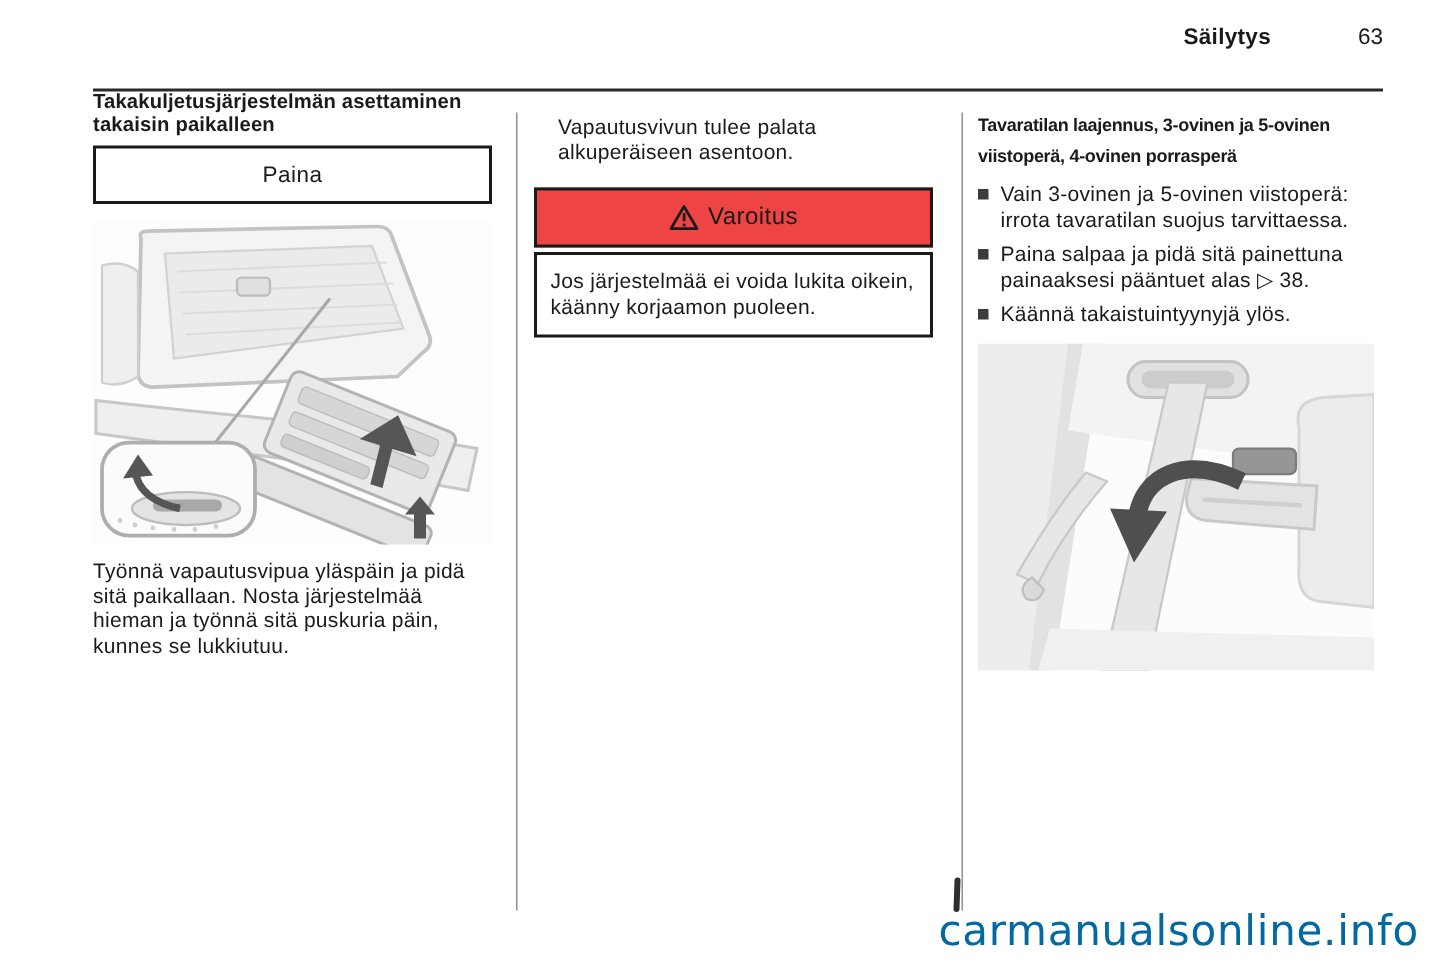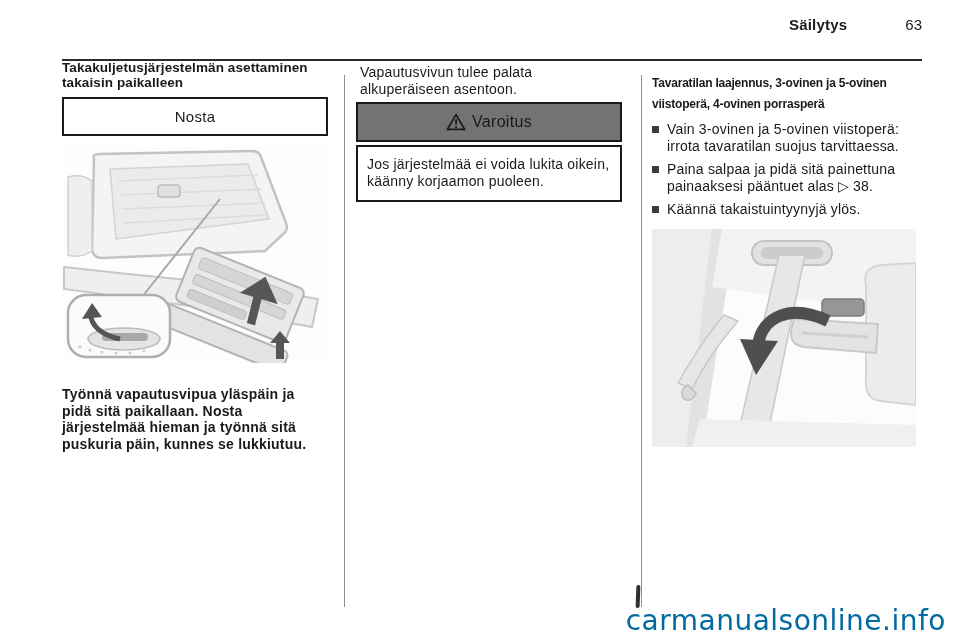--- a/index.html
+++ b/index.html
@@ -23,29 +23,29 @@
   
   .body-text{font-size:14px;line-height:16.5px;letter-spacing:.2px;}
   h3.sub2{font-size:13.5px;line-height:15px;margin:0 0 7px 0;font-weight:bold;letter-spacing:.1px;}
   h1.big{font-size:23px;line-height:26px;margin:2px 0 10px 0;font-weight:bold;letter-spacing:.2px;}
   h2.sub{font-size:12px;line-height:21px;margin:13px 0 6px 0;font-weight:bold;letter-spacing:-.2px;}
   
   .nbox{margin-top:5px;}
   .nbox .ttl{border:2px solid #1a1a1a;background:#ffffff;text-align:center;
     font-size:15px;font-weight:normal;padding:9px 4px;letter-spacing:.3px;}
   .nbox .bdy{border:2px solid #1a1a1a;margin-top:3px;padding:9px 9px 11px 9px;}
-  .wbox .ttl{background:#737373;display:flex;align-items:center;justify-content:center;gap:6px;font-size:16px;}
+  .wbox .ttl{background:#ef4444;display:flex;align-items:center;justify-content:center;gap:6px;font-size:16px;}
   .warn-icon{display:inline-block;width:20px;height:18px;}
   
   ul.sq{list-style:none;margin:4px 0 0 0;padding:0;}
   ul.sq li{position:relative;padding-left:15px;margin-bottom:7px;}
   ul.sq li .marker{position:absolute;left:0;top:4.5px;width:7px;height:7px;background:#3c3c3c;}
   
   .figure{display:block;margin-top:11px;}
-  .after-fig{margin-top:23px;font-weight:bold;}
+  .after-fig{margin-top:9px;}
   
   .watermark{position:absolute;right:14px;bottom:5px;
     font-family:"DejaVu Sans", sans-serif;font-size:28px;color:#0369a1;letter-spacing:.5px;}
   .wm-tick{position:absolute;left:636px;top:585px;width:4px;height:23px;background:#2e2e2e;border-radius:2px;transform:rotate(2deg);}
 </style>
 </head>
 <body>
 
 <div class="page-header">
   <span class="chapter">Säilytys</span>
@@ -53,21 +53,21 @@
 </div>
 <div class="header-rule"></div>
 
 <div class="vdiv vdiv1"></div>
 <div class="vdiv vdiv2"></div>
 
 <div class="col col1">
   <h3 class="sub2">Takakuljetusjärjestelmän asettaminen takaisin paikalleen</h3>
 
   <div class="nbox">
-    <div class="ttl">Nosta</div>
+    <div class="ttl">Paina</div>
   </div>
 
   <svg class="figure" width="266" height="216" viewBox="0 0 266 216">
     <rect x="0" y="0" width="266" height="216" fill="#fdfdfd"></rect>
 
     <path d="M32,12 Q30,7 37,7 L190,4 Q197,4 199,10 L224,76 Q227,83 220,88 L203,104 L40,111 Q31,111 30,102 Z" fill="#f4f4f4" stroke="#c3c3c3" stroke-width="2.5"></path>
     <path d="M48,22 L186,17 L207,72 L54,92 Z" fill="#ebebeb" stroke="#d3d3d3" stroke-width="1.5"></path>
     <line x1="56" y1="34" x2="196" y2="28" stroke="#dcdcdc" stroke-width="1.5"></line>
     <line x1="58" y1="48" x2="200" y2="42" stroke="#dcdcdc" stroke-width="1.5"></line>
     <line x1="60" y1="62" x2="203" y2="56" stroke="#dcdcdc" stroke-width="1.5"></line>
@@ -102,21 +102,21 @@
     <circle cx="40" cy="205" r="1.6" fill="#cfcfcf"></circle>
       <circle cx="54" cy="206" r="1.6" fill="#cfcfcf"></circle>
     <circle cx="68" cy="206" r="1.6" fill="#cfcfcf"></circle>
       <circle cx="82" cy="204" r="1.6" fill="#cfcfcf"></circle>
   </svg>
 
   <p class="body-text after-fig">Työnnä vapautusvipua yläspäin ja pidä sitä paikallaan. Nosta järjestelmää hieman ja työnnä sitä puskuria päin, kunnes se lukkiutuu.</p>
 </div>
 
 <div class="col col2">
-  <p class="body-text" style="margin:4px;">Vapautusvivun tulee palata alkuperäiseen asentoon.</p>
+  <p class="body-text" style="margin:16px;">Vapautusvivun tulee palata alkuperäiseen asentoon.</p>
 
   <div class="nbox wbox">
     <div class="ttl">
       <span class="warn-icon">
         <svg width="20" height="18" viewBox="0 0 24 22">
           <path d="M12,2 L22.6,20 L1.4,20 Z" fill="none" stroke="#1a1a1a" stroke-width="2.2" stroke-linejoin="round"></path>
           <rect x="11" y="7.5" width="2.2" height="6.5" fill="#1a1a1a"></rect>
           <rect x="11" y="16" width="2.2" height="2.2" fill="#1a1a1a"></rect>
         </svg>
       </span>

